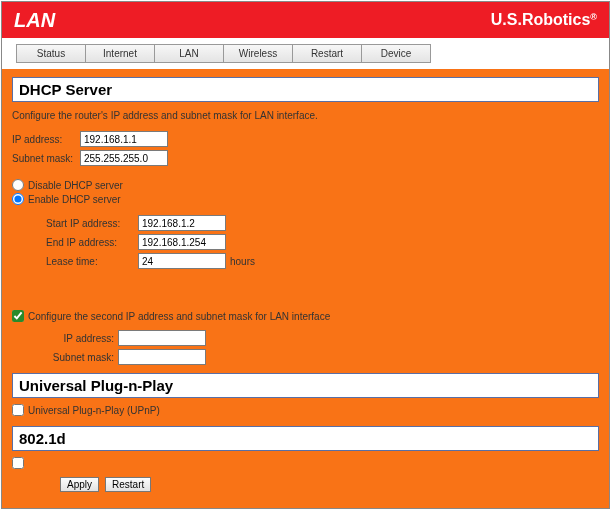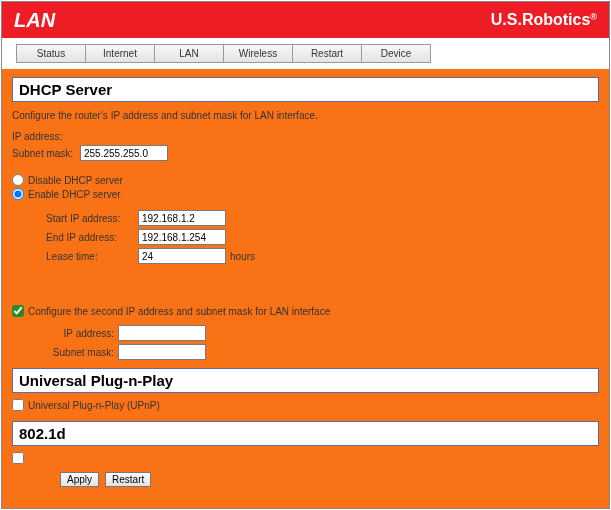--- a/index.html
+++ b/index.html
@@ -163,20 +163,21 @@
     <div class="tab">Device</div>
   </div>
 
   <div class="content">
 
     <div class="section-title">DHCP Server</div>
     <div class="desc">Configure the router's IP address and subnet mask for LAN interface.</div>
 
     <div class="form-row">
       <span class="lbl">IP address:</span>
+      <input type="text" value="192.168.1.1" style="">
     </div>
     <div class="form-row">
       <span class="lbl">Subnet mask:</span>
       <input type="text" value="255.255.255.0" style="">
     </div>
 
     <div style="height:10px"></div>
 
     <div class="radio-row">
       <input type="radio" name="dhcpmode" style="">

